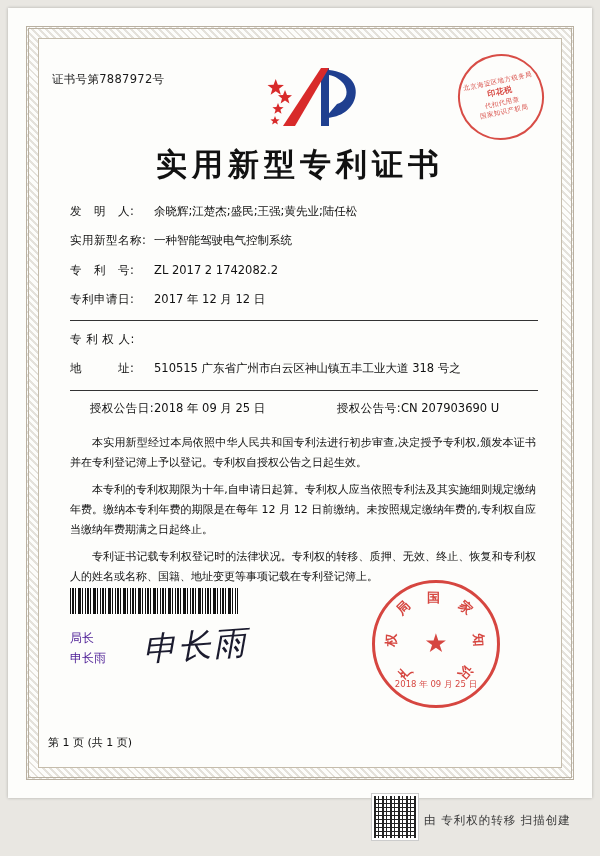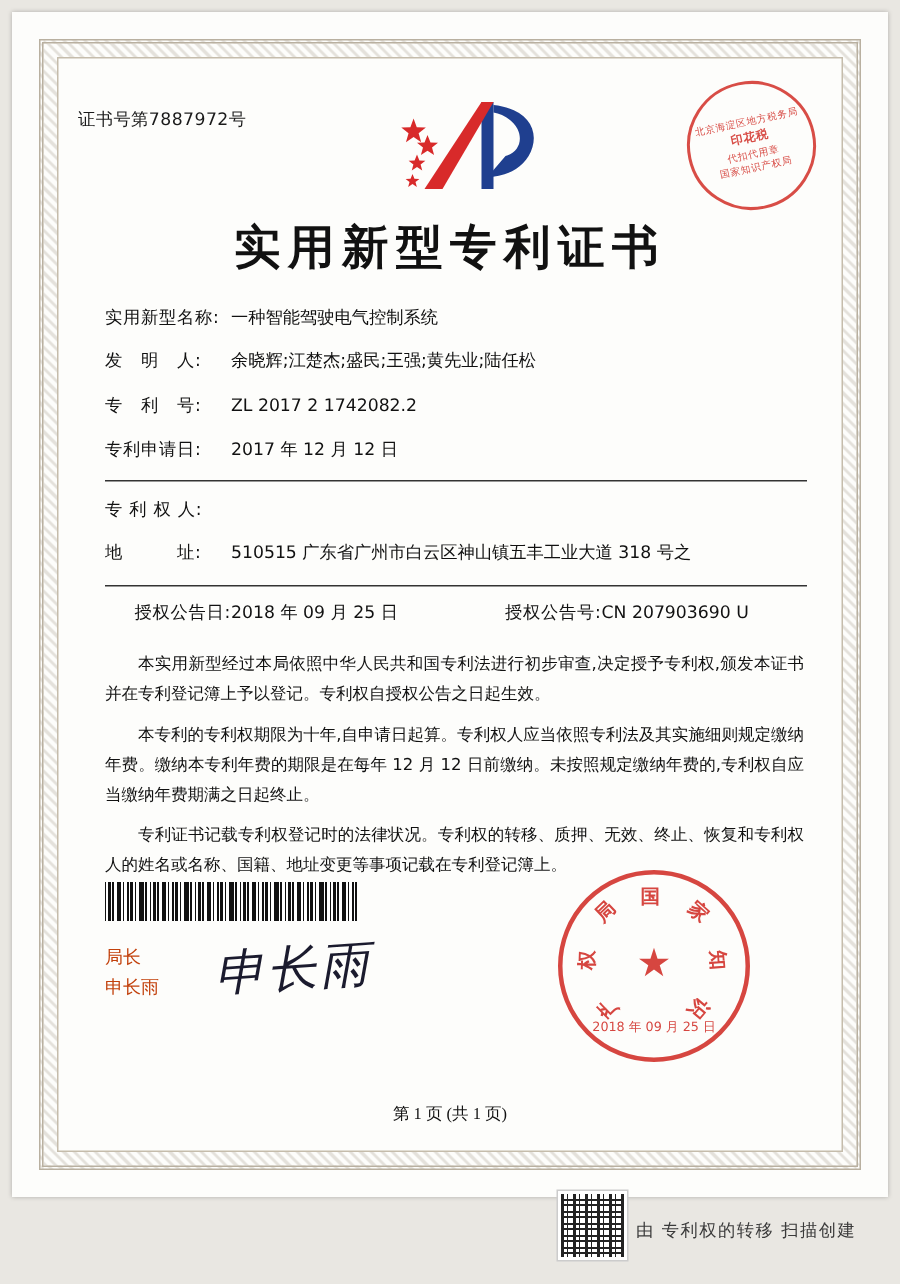--- a/index.html
+++ b/index.html
@@ -183,21 +183,21 @@
       #111 12px 13px, #fff 13px 15px
     );
   }
 
   .signature-block {
     position: absolute;
     left: 22px;
     top: 580px;
     font-size: 12px;
     line-height: 1.7;
-    color: #c2410c;
+    color: #4c1d95;
   }
   .handwriting {
     position: absolute;
     left: 95px;
     top: 576px;
     font-family: "DejaVu Serif", "Liberation Serif", serif;
     font-size: 33px;
     font-style: italic;
     color: #1b1b2e;
     letter-spacing: 2px;
@@ -240,24 +240,22 @@
     font-size: 8.5px;
     white-space: nowrap;
     color: #d2332c;
   }
 
   .page-no {
     position: absolute;
     bottom: 8px;
     left: 0;
     right: 0;
-    text-align: center;
     font-size: 11px;
     color: #111;
-    font-family: Liberation Serif, serif;
   }
 
   
   .footer {
     position: absolute;
     left: 0;
     right: 0;
     bottom: 14px;
     height: 46px;
   }
@@ -314,27 +312,27 @@
         <div class="ts-l3">代扣代用章</div>
         <div class="ts-l1">国家知识产权局</div>
       </div>
     </div>
 
     <div class="title">实用新型专利证书</div>
 
     <div class="fields">
 
       <div class="row">
+        <div class="lbl">发　明　人:</div>
+        <div class="val">余晓辉;江楚杰;盛民;王强;黄先业;陆任松</div>
+      </div>
+
+      <div class="row">
         <div class="lbl">实用新型名称:</div>
         <div class="val">一种智能驾驶电气控制系统</div>
-      </div>
-
-      <div class="row">
-        <div class="lbl">发　明　人:</div>
-        <div class="val">余晓辉;江楚杰;盛民;王强;黄先业;陆任松</div>
       </div>
 
       <div class="row">
         <div class="lbl">专　利　号:</div>
         <div class="val">ZL 2017 2 1742082.2</div>
       </div>
 
       <div class="row">
         <div class="lbl">专利申请日:</div>
         <div class="val">2017 年 12 月 12 日</div>

